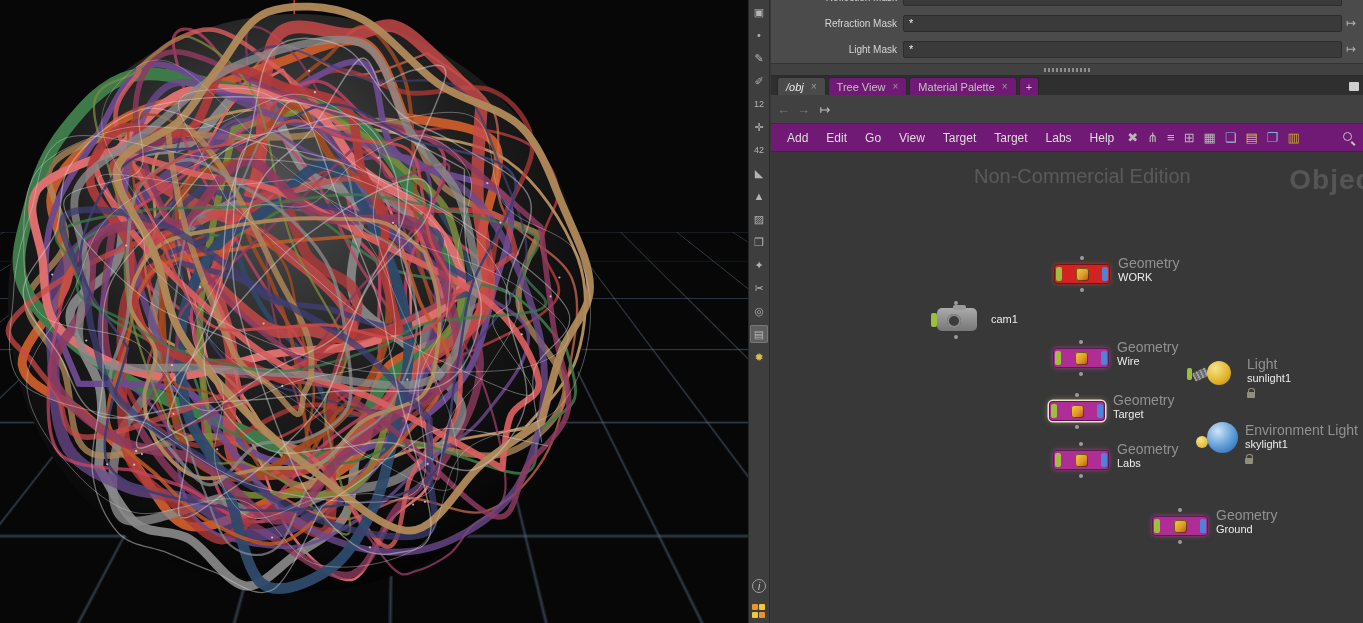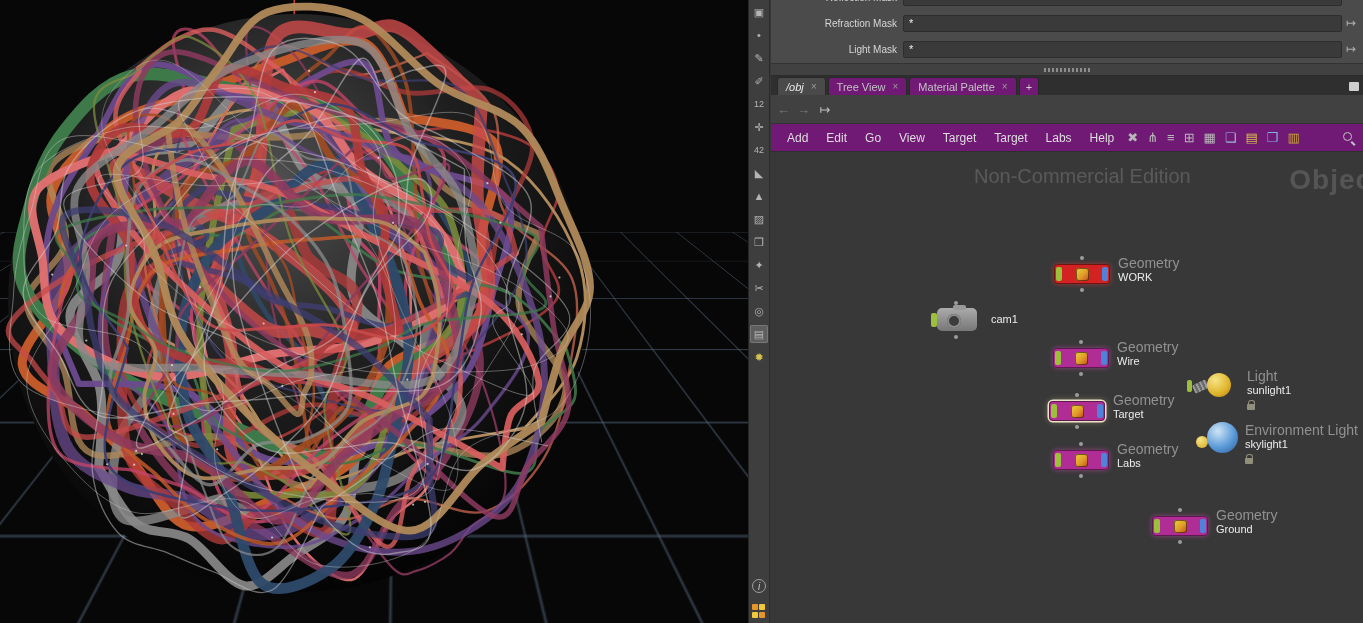--- a/index.html
+++ b/index.html
@@ -406,21 +406,21 @@
               <div class="body" style="background:#b02d96;box-shadow:0 0 5px rgba(225,85,195,0.5), inset 0 0 0 1px rgba(0,0,0,.45);">
                 <span class="flag l"></span>
                 <span class="n-icon"></span>
                 <span class="flag r"></span>
               </div>
           <div class="labels">
         <div class="cat">Geometry</div>
             <div class="nname">Labs</div>
           </div>
         </div>
-        <div class="node light" style="left: 416px; top: 206px; margin-top: 12px;">
+        <div class="node light" style="left: 416px; top: 206px;">
           <span class="bulb-flag"></span>
               <span class="bulb-base"></span>
               <span class="bulb"></span>
           <div class="labels">
         <div class="cat">Light</div><div class="nname">sunlight1</div><span class="lock"></span></div>
         </div>
         <div class="node envlight" style="left: 420px; top: 270px;">
           <span class="envbulb"></span>
               <span class="envball"></span>
           <div class="labels">

